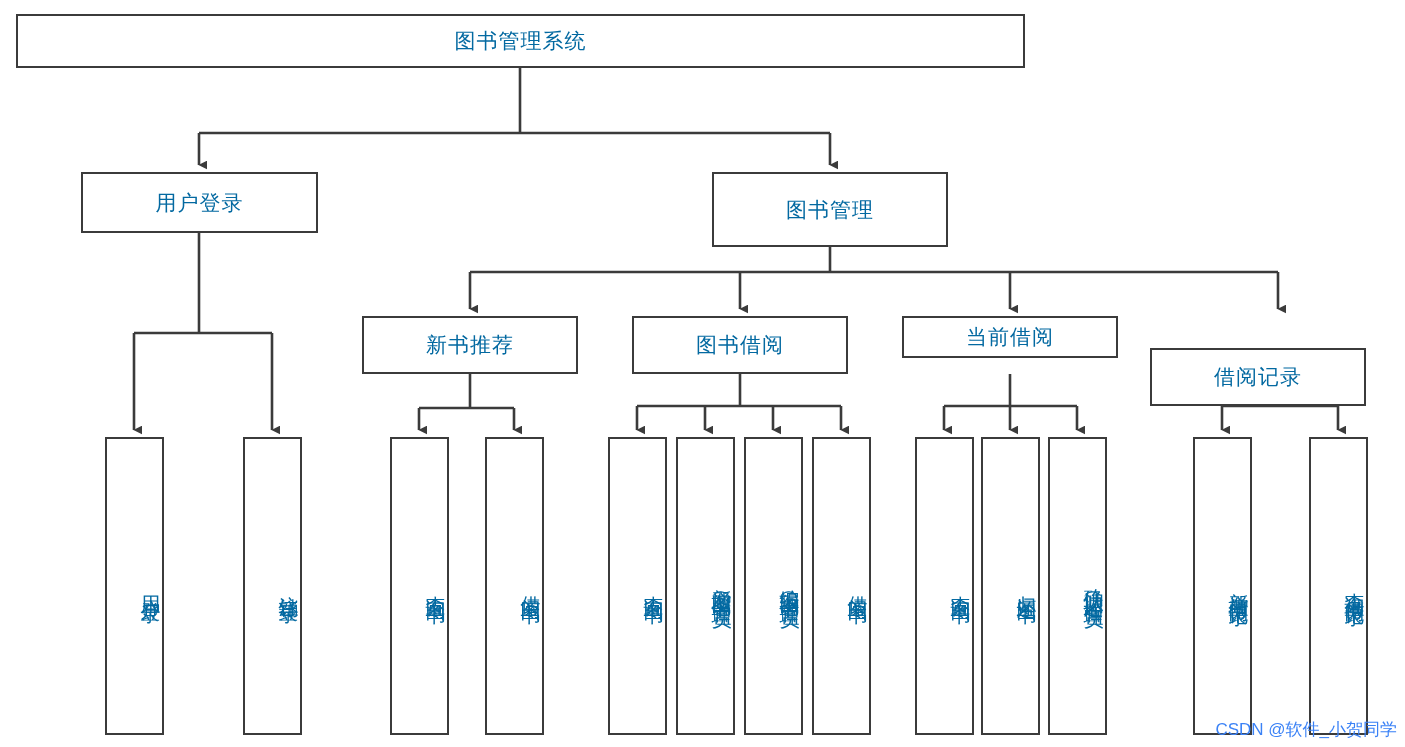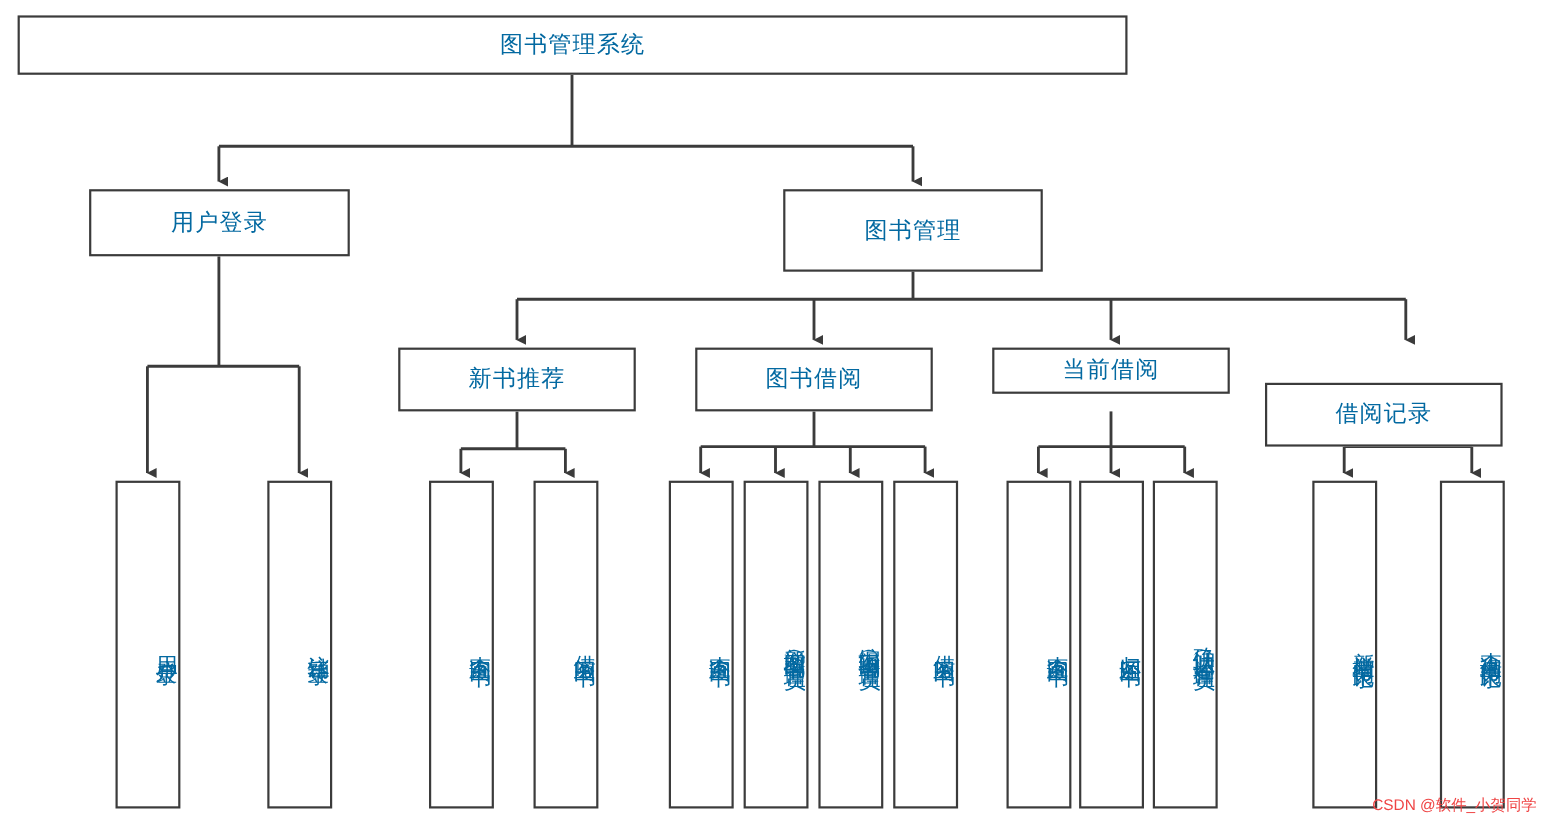--- a/index.html
+++ b/index.html
@@ -55,22 +55,22 @@
     top: 0;
     width: 1405px;
     height: 747px;
     z-index: 1;
     pointer-events: none;
   }
   .watermark {
     position: absolute;
     right: 8px;
     bottom: 6px;
-    font-size: 14px;
-    color: #ef4444;
+    font-size: 17px;
+    color: #3b82f6;
     z-index: 5;
     white-space: nowrap;
   }
 </style>
 </head>
 <body>
 
 <div id="canvas">
 
   <svg id="edges" viewBox="0 0 1405 747" xmlns="http://www.w3.org/2000/svg">

